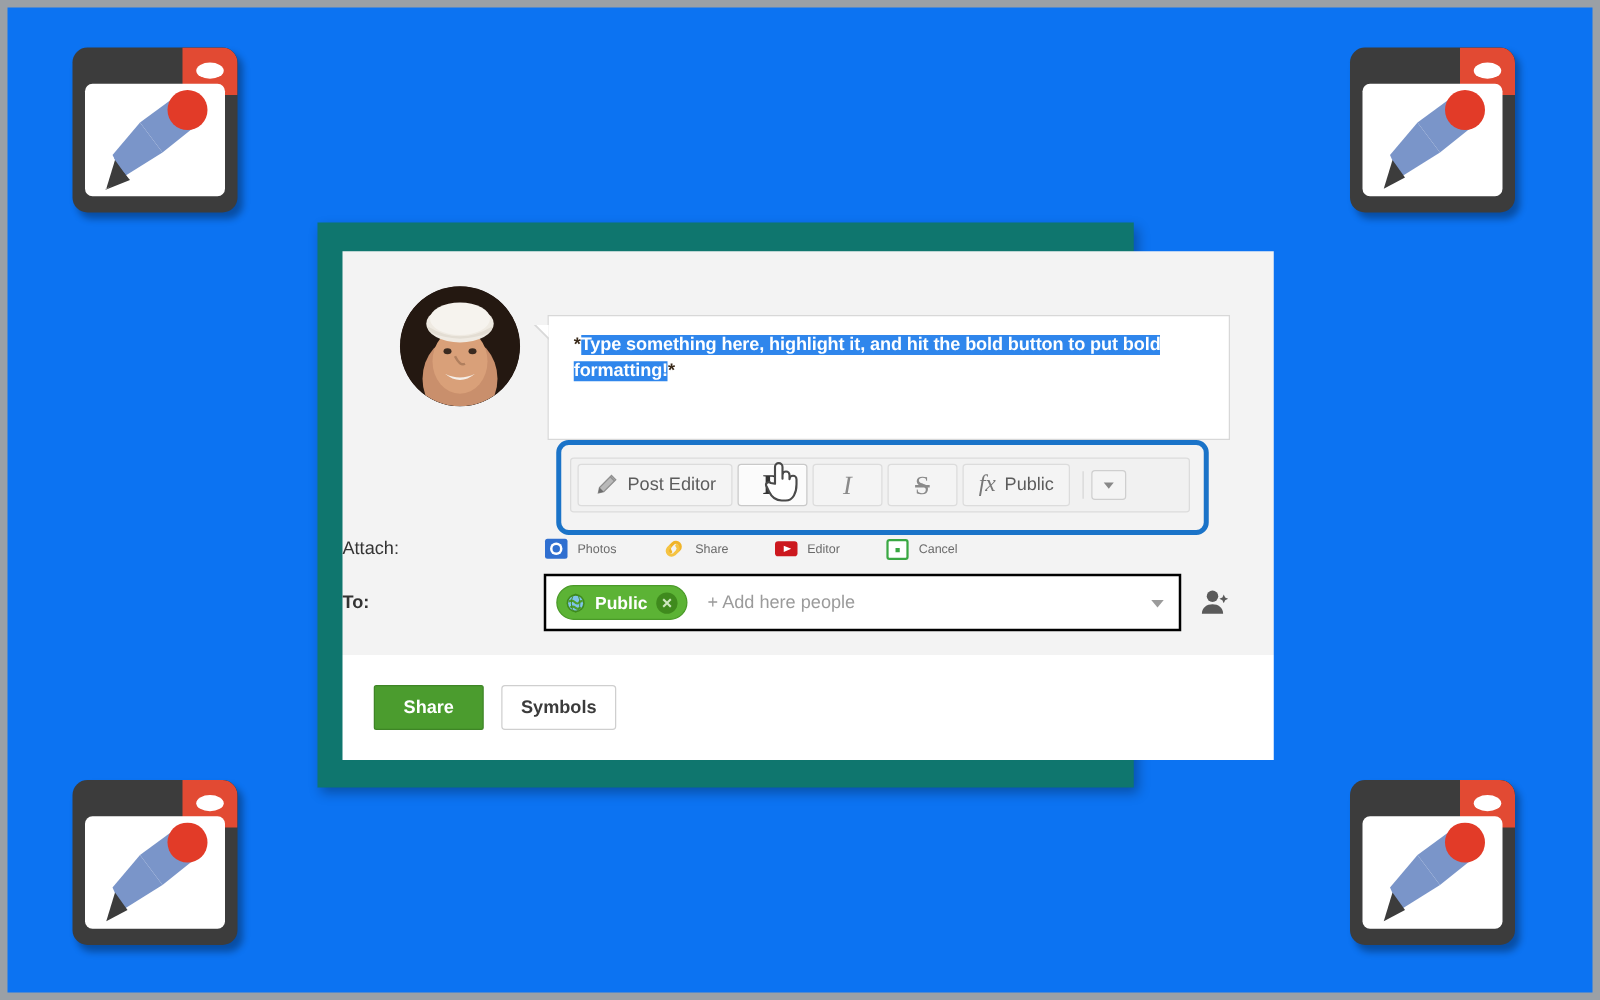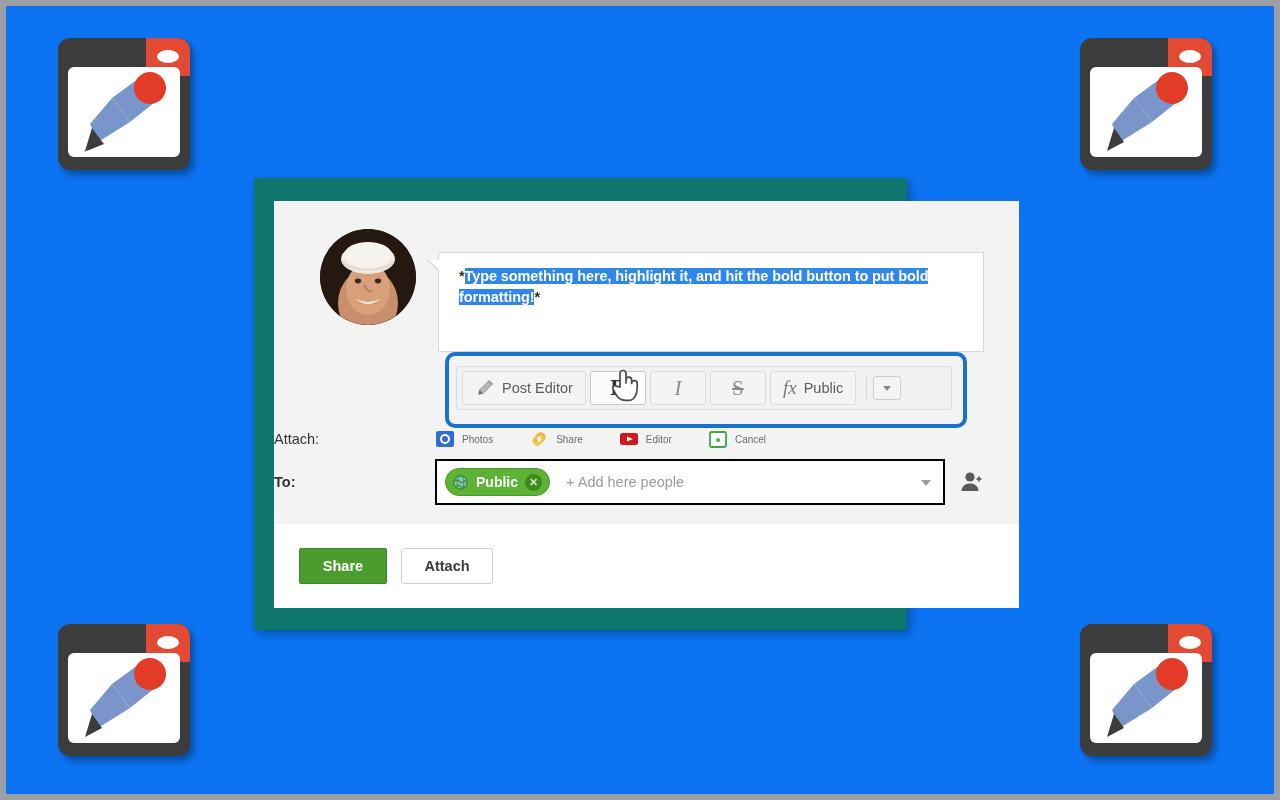--- a/index.html
+++ b/index.html
@@ -521,21 +521,21 @@
         <svg id="addperson" viewBox="0 0 26 26">
           <circle cx="11" cy="8" r="4.6" fill="#5a5a5a"></circle>
           <path d="M2.5 22c0-5 4-7.6 8.5-7.6s8.5 2.6 8.5 7.6z" fill="#5a5a5a"></path>
           <path d="M20 6.5l1.1 2.4 2.4 1.1-2.4 1.1L20 13.5l-1.1-2.4-2.4-1.1 2.4-1.1z" fill="#5a5a5a"></path>
         </svg>
       </div>
     </div>
 
     <div id="footer">
       <div id="share-btn">Share</div>
-      <div id="cancel-btn">Attach</div>
+      <div id="cancel-btn">Symbols</div>
     </div>
   </div>
 
   <svg id="cursor" viewBox="0 0 34 44">
     <path d="M9 23V9.5a3 3 0 016 0V19v-3a2.8 2.8 0 015.6 0v3.4a2.8 2.8 0 015.6 0v4
              c0 6.5-2.6 13-8.6 13h-3.2C9 36.4 6 33 4.2 29.2L2 24.6c-.9-2 2-4 3.6-2.2z" fill="#ffffff" stroke="#4a4a4a" stroke-width="1.7" stroke-linejoin="round"></path>
   </svg>
 
 </div>
 

